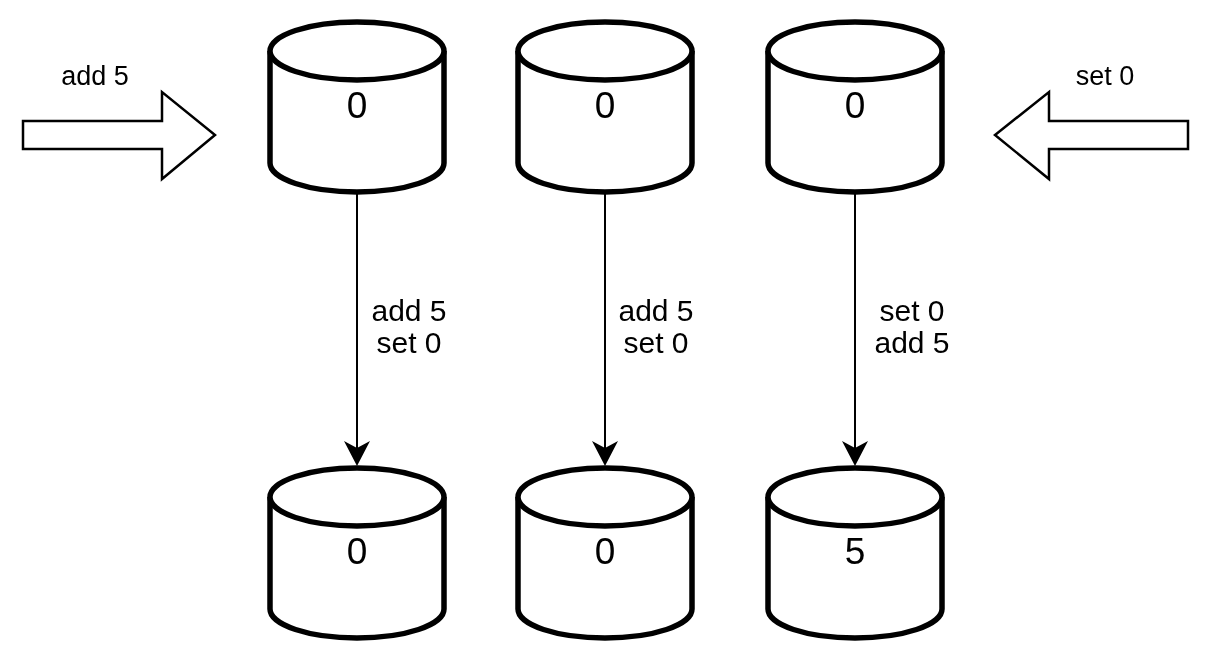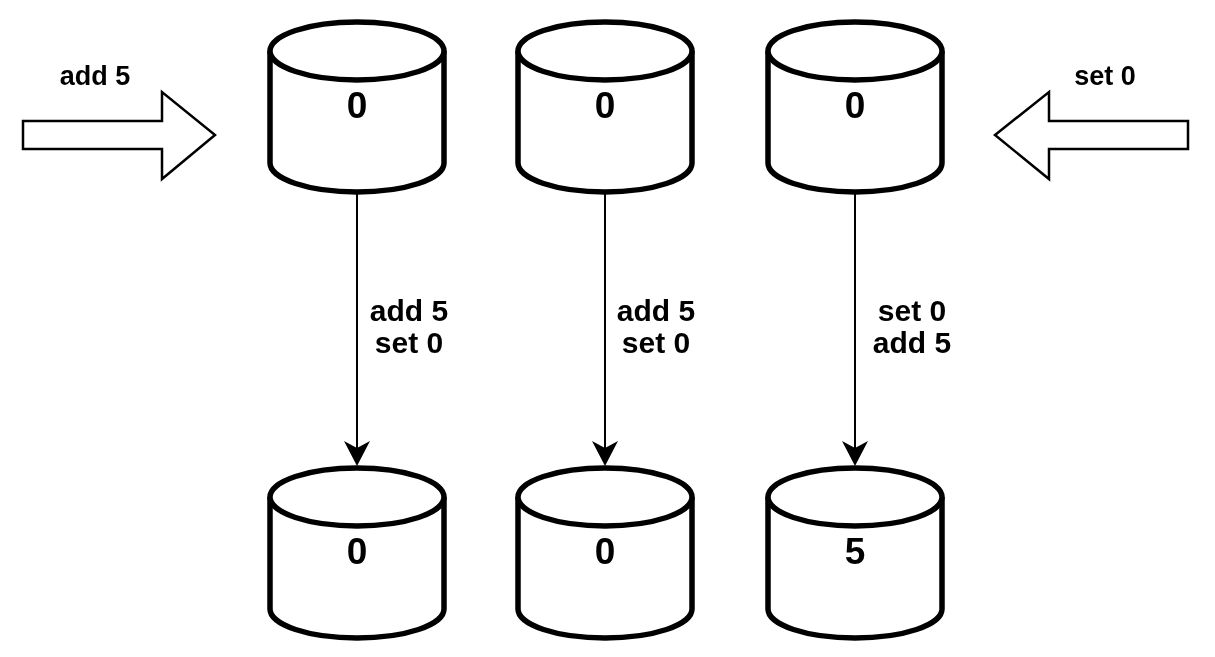--- a/index.html
+++ b/index.html
@@ -8,21 +8,20 @@
     background: #ffffff;
     width: 1215px;
     height: 657px;
     overflow: hidden;
     font-family: "Liberation Sans", sans-serif;
   }
   .diagram-wrap {
     width: 1215px;
     height: 657px;
     position: relative;
-    font-weight: bold;
   }
   svg text {
     font-family: "Liberation Sans", sans-serif;
     fill: #000000;
   }
   .ext-label  { font-size: 27px; }
   .edge-label { font-size: 30px; }
   .db-value   { font-size: 37px; }
 </style>
 </head>

